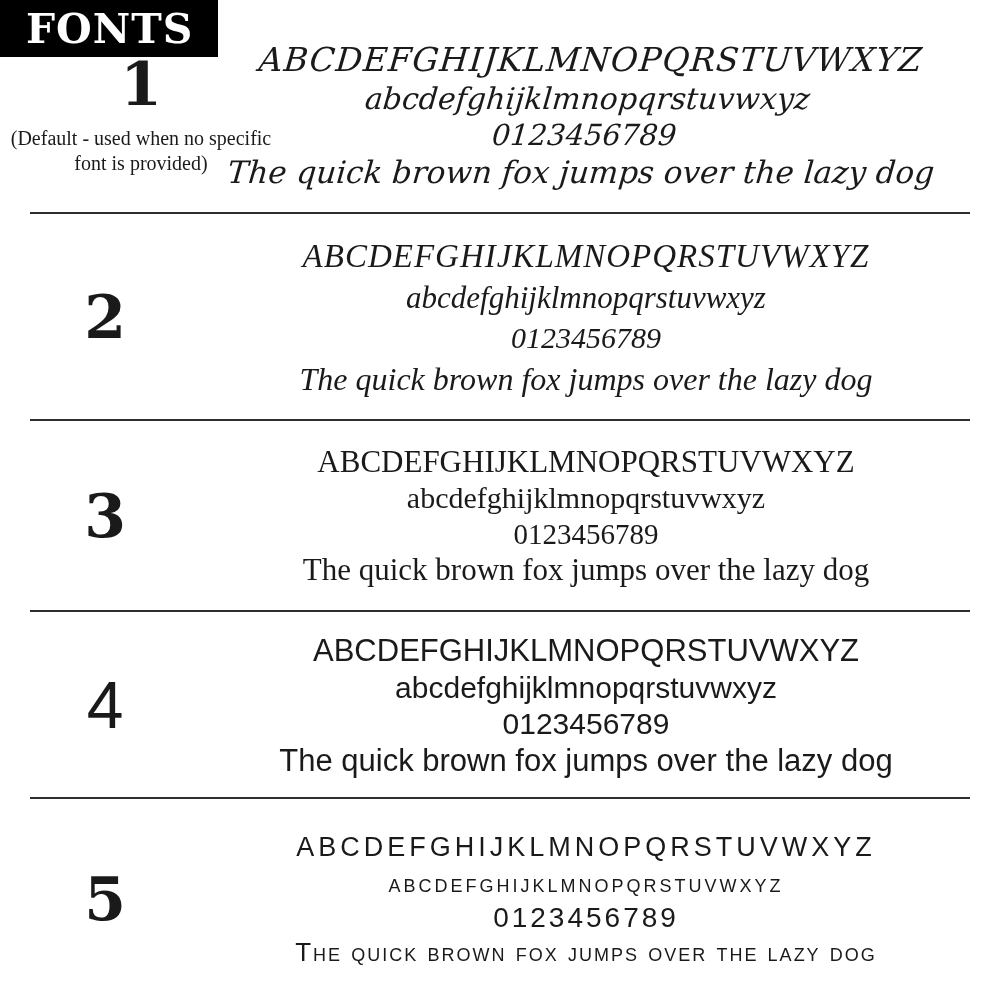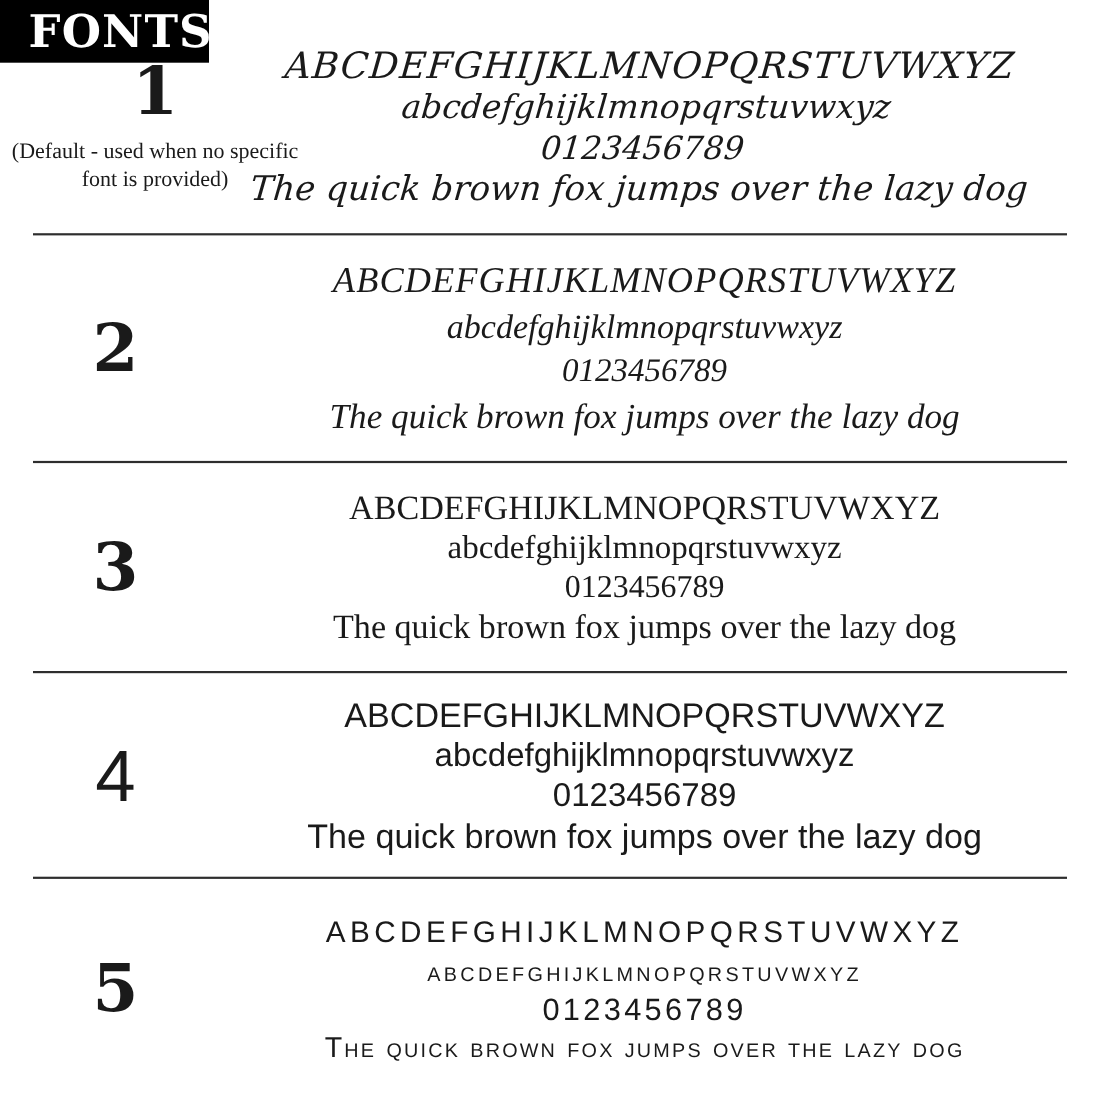--- a/index.html
+++ b/index.html
@@ -9,21 +9,21 @@
     color: var(--text, #1a1a1a);
     font-family: "DejaVu Serif", serif;
     overflow: hidden;
     position: relative;
   }
   .page { position: absolute; inset: 0; }
 
   
   .banner {
     position: absolute; top: 0; left: 0;
-    width: 190px; height: 57px;
+    width: 218px; height: 57px;
     background: var(--banner-bg, #000);
     color: var(--banner-text, #fff);
     display: flex; align-items: center;
     padding-left: 26px; box-sizing: border-box;
     font-family: "DejaVu Serif", serif;
     font-weight: 700; font-size: 41px; letter-spacing: 1px;
   }
 
   
   .sec { position: absolute; left: 0; width: 1000px; }

